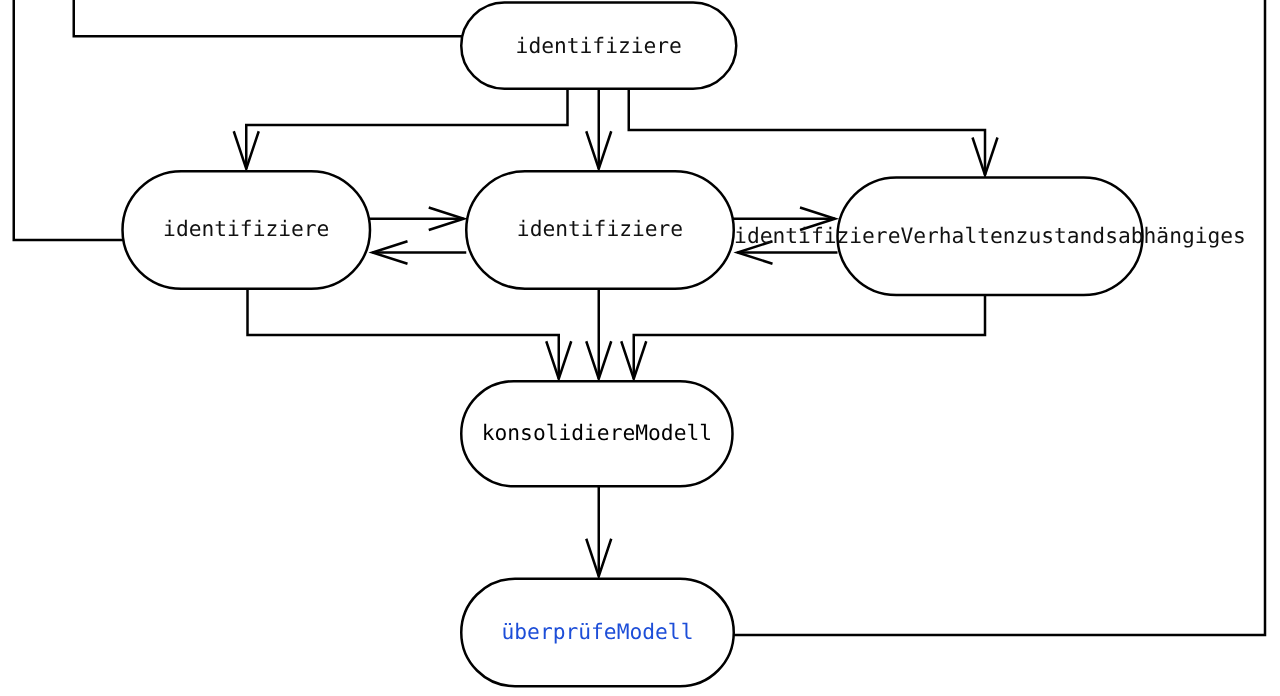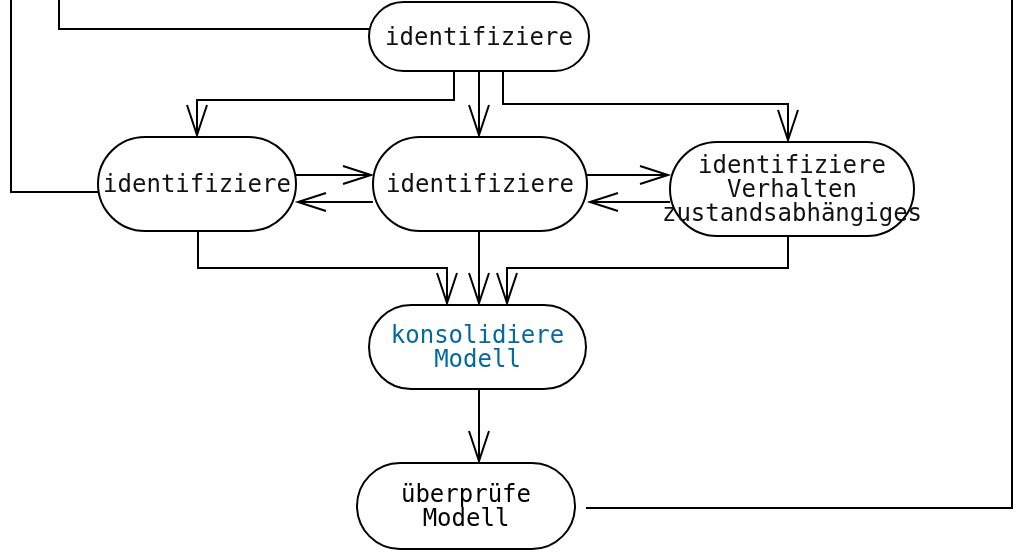--- a/index.html
+++ b/index.html
@@ -15,26 +15,26 @@
     position: absolute;
     left: 0; top: 0;
     width: 1024px; height: 557px;
   }
   .node {
     position: absolute;
     box-sizing: border-box;
     background: #ffffff;
     border: 2px solid #000000;
     display: flex;
-    flex-direction: column;
+    flex-direction: row;
     align-items: center;
     justify-content: center;
     text-align: center;
     color: #111111;
-    font-size: 24px;
+    font-size: 17px;
     line-height: 24px;
     white-space: nowrap;
   }
   .node span { display: block; }
 </style>
 </head>
 <body>
 
 <div id="canvas">
   <svg id="edge-layer" viewBox="0 0 1024 557" xmlns="http://www.w3.org/2000/svg">
@@ -72,21 +72,21 @@
       <span>identifiziere</span>
     </div>
     <div class="node" style="left: 372px; top: 136px; width: 216px; height: 96px; border-radius: 48px; border-color: rgb(0, 0, 0); color: rgb(17, 17, 17);">
       <span>identifiziere</span>
     </div>
     <div class="node" style="left: 669px; top: 141px; width: 246px; height: 96px; border-radius: 48px; border-color: rgb(0, 0, 0); color: rgb(17, 17, 17);">
       <span>identifiziere</span>
       <span>Verhalten</span>
       <span>zustandsabhängiges</span>
     </div>
-    <div class="node" style="left: 368px; top: 304px; width: 219px; height: 86px; border-radius: 43px; border-color: rgb(0, 0, 0); color: #0369a1;">
+    <div class="node" style="left: 368px; top: 304px; width: 219px; height: 86px; border-radius: 43px; border-color: rgb(0, 0, 0); color: #000000;">
       <span>konsolidiere</span>
       <span>Modell</span>
     </div>
-    <div class="node" style="left: 356px; top: 462px; width: 220px; height: 88px; border-radius: 44px; border-color: rgb(0, 0, 0); color: #000000;">
+    <div class="node" style="left: 368px; top: 462px; width: 220px; height: 88px; border-radius: 44px; border-color: rgb(0, 0, 0); color: #1d4ed8;">
       <span>überprüfe</span>
       <span>Modell</span>
     </div>
   </div>
 
 </body></html>

